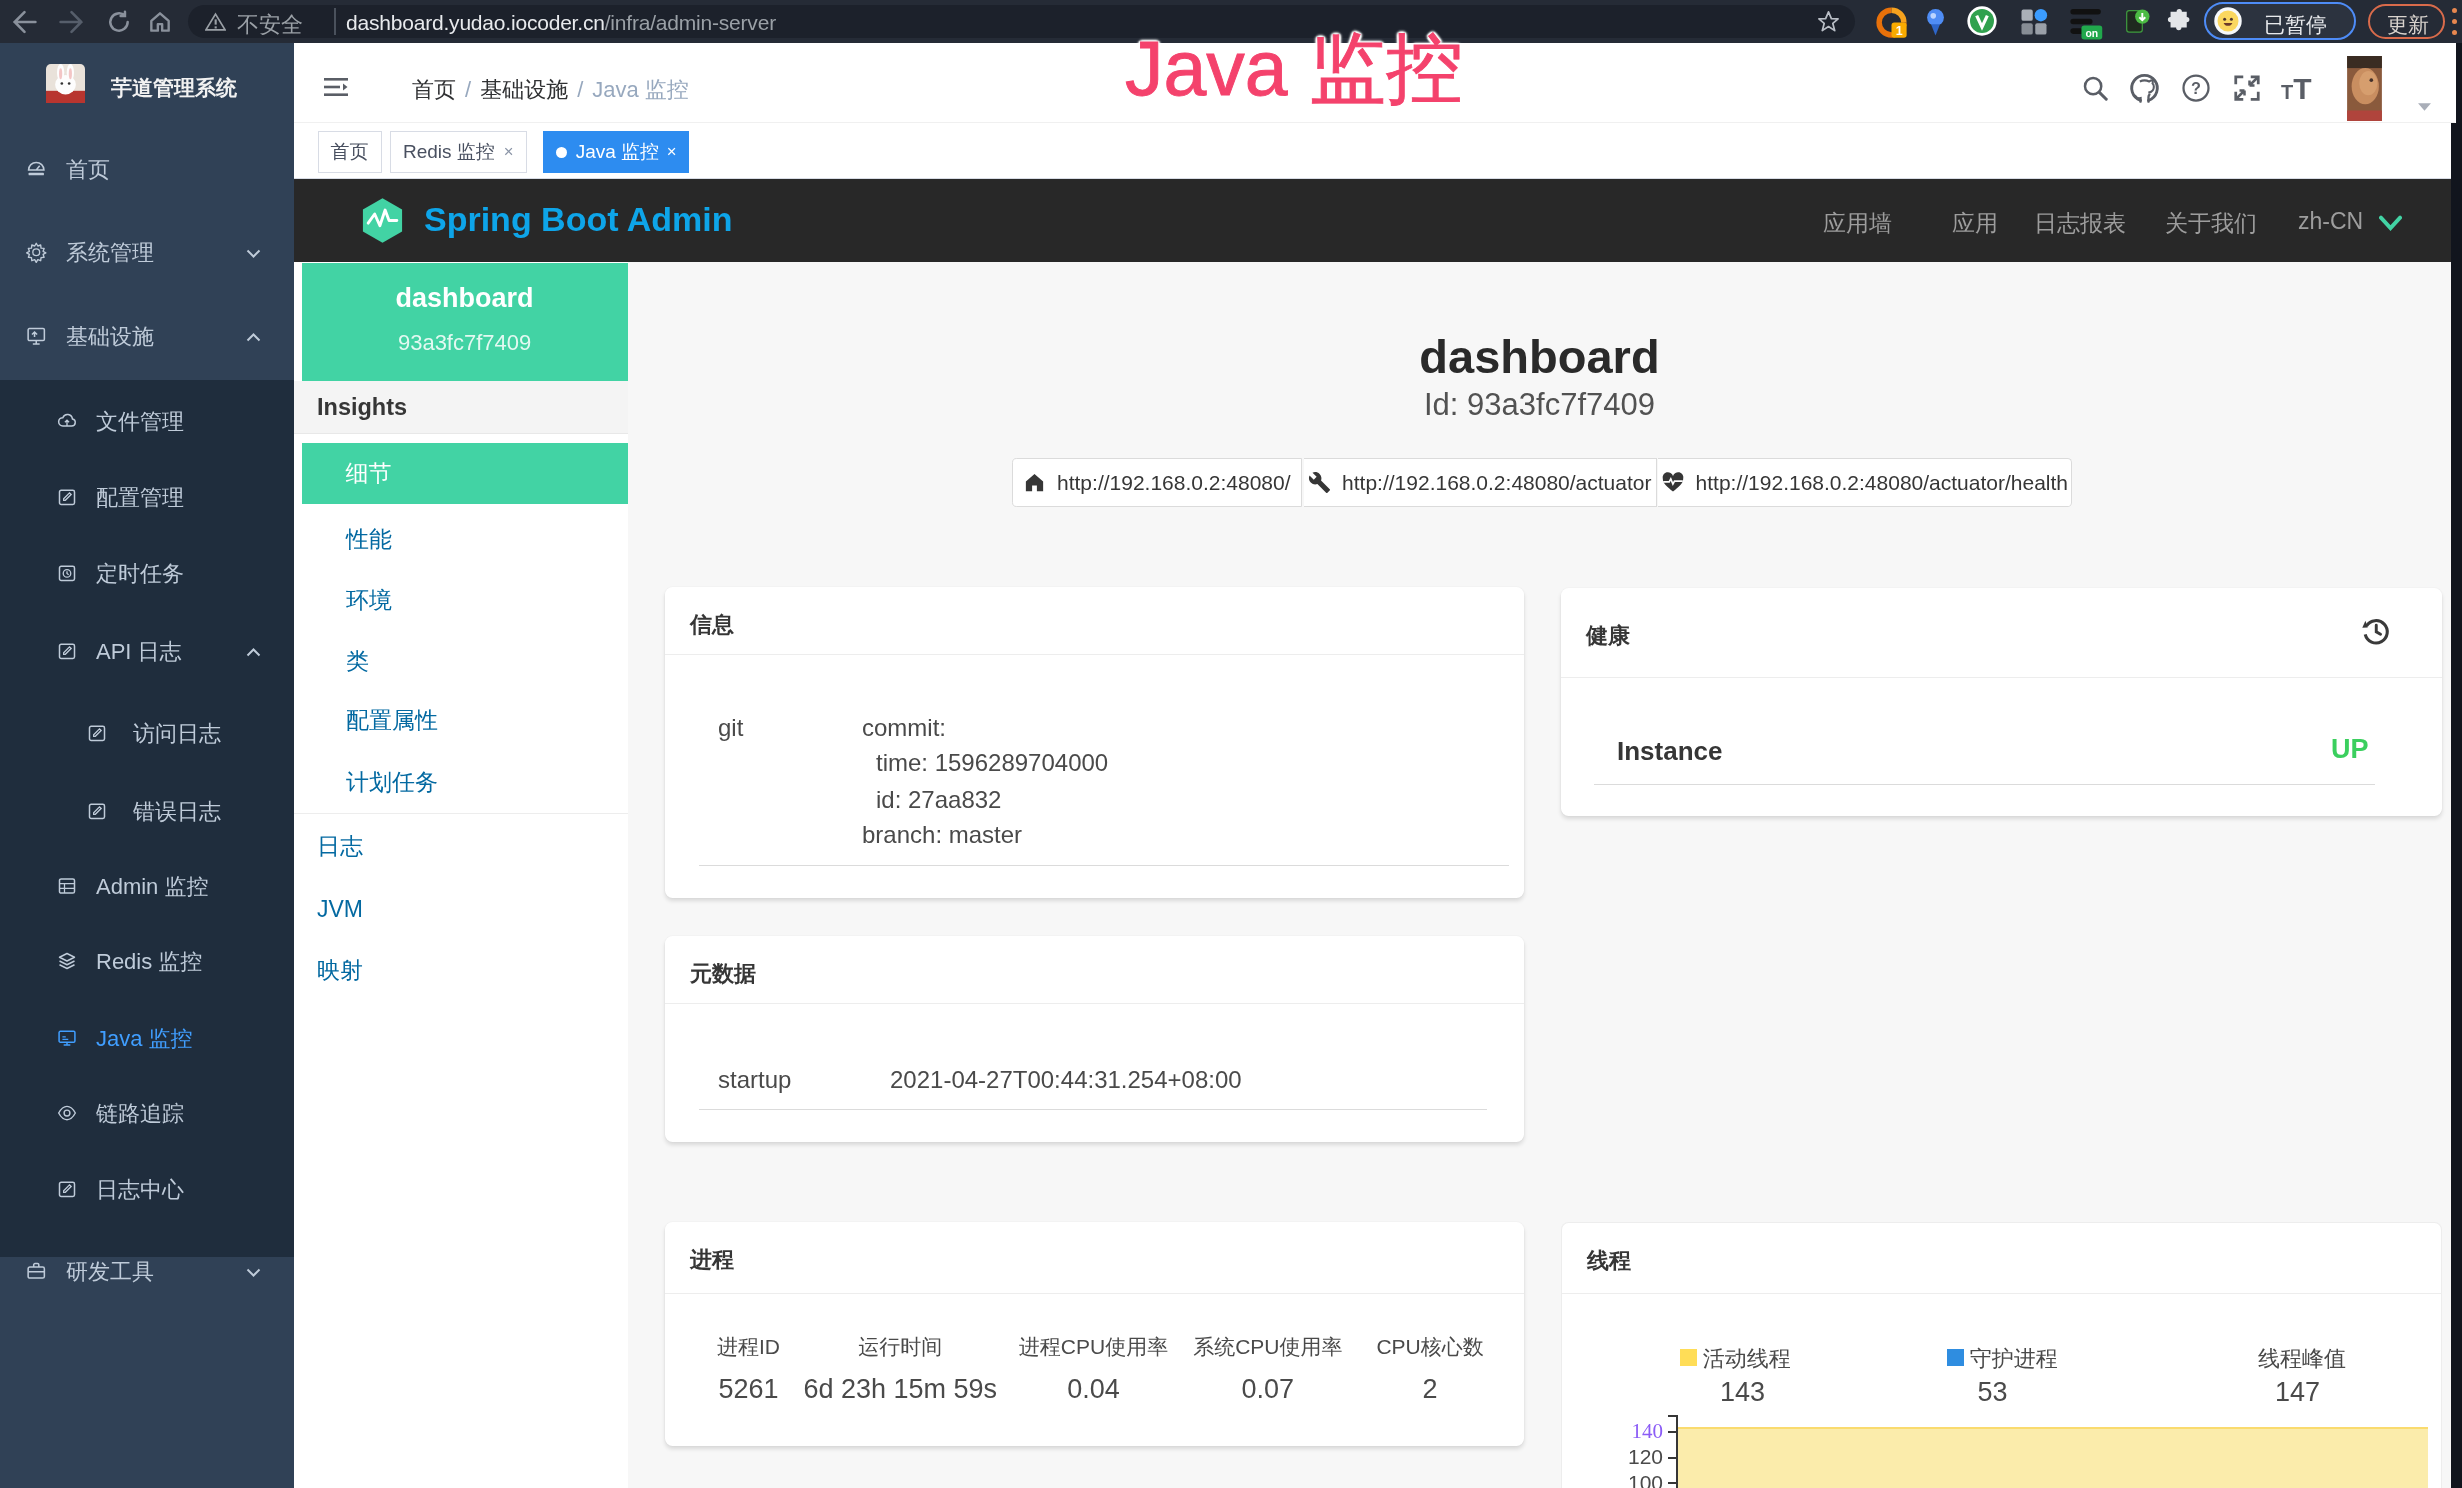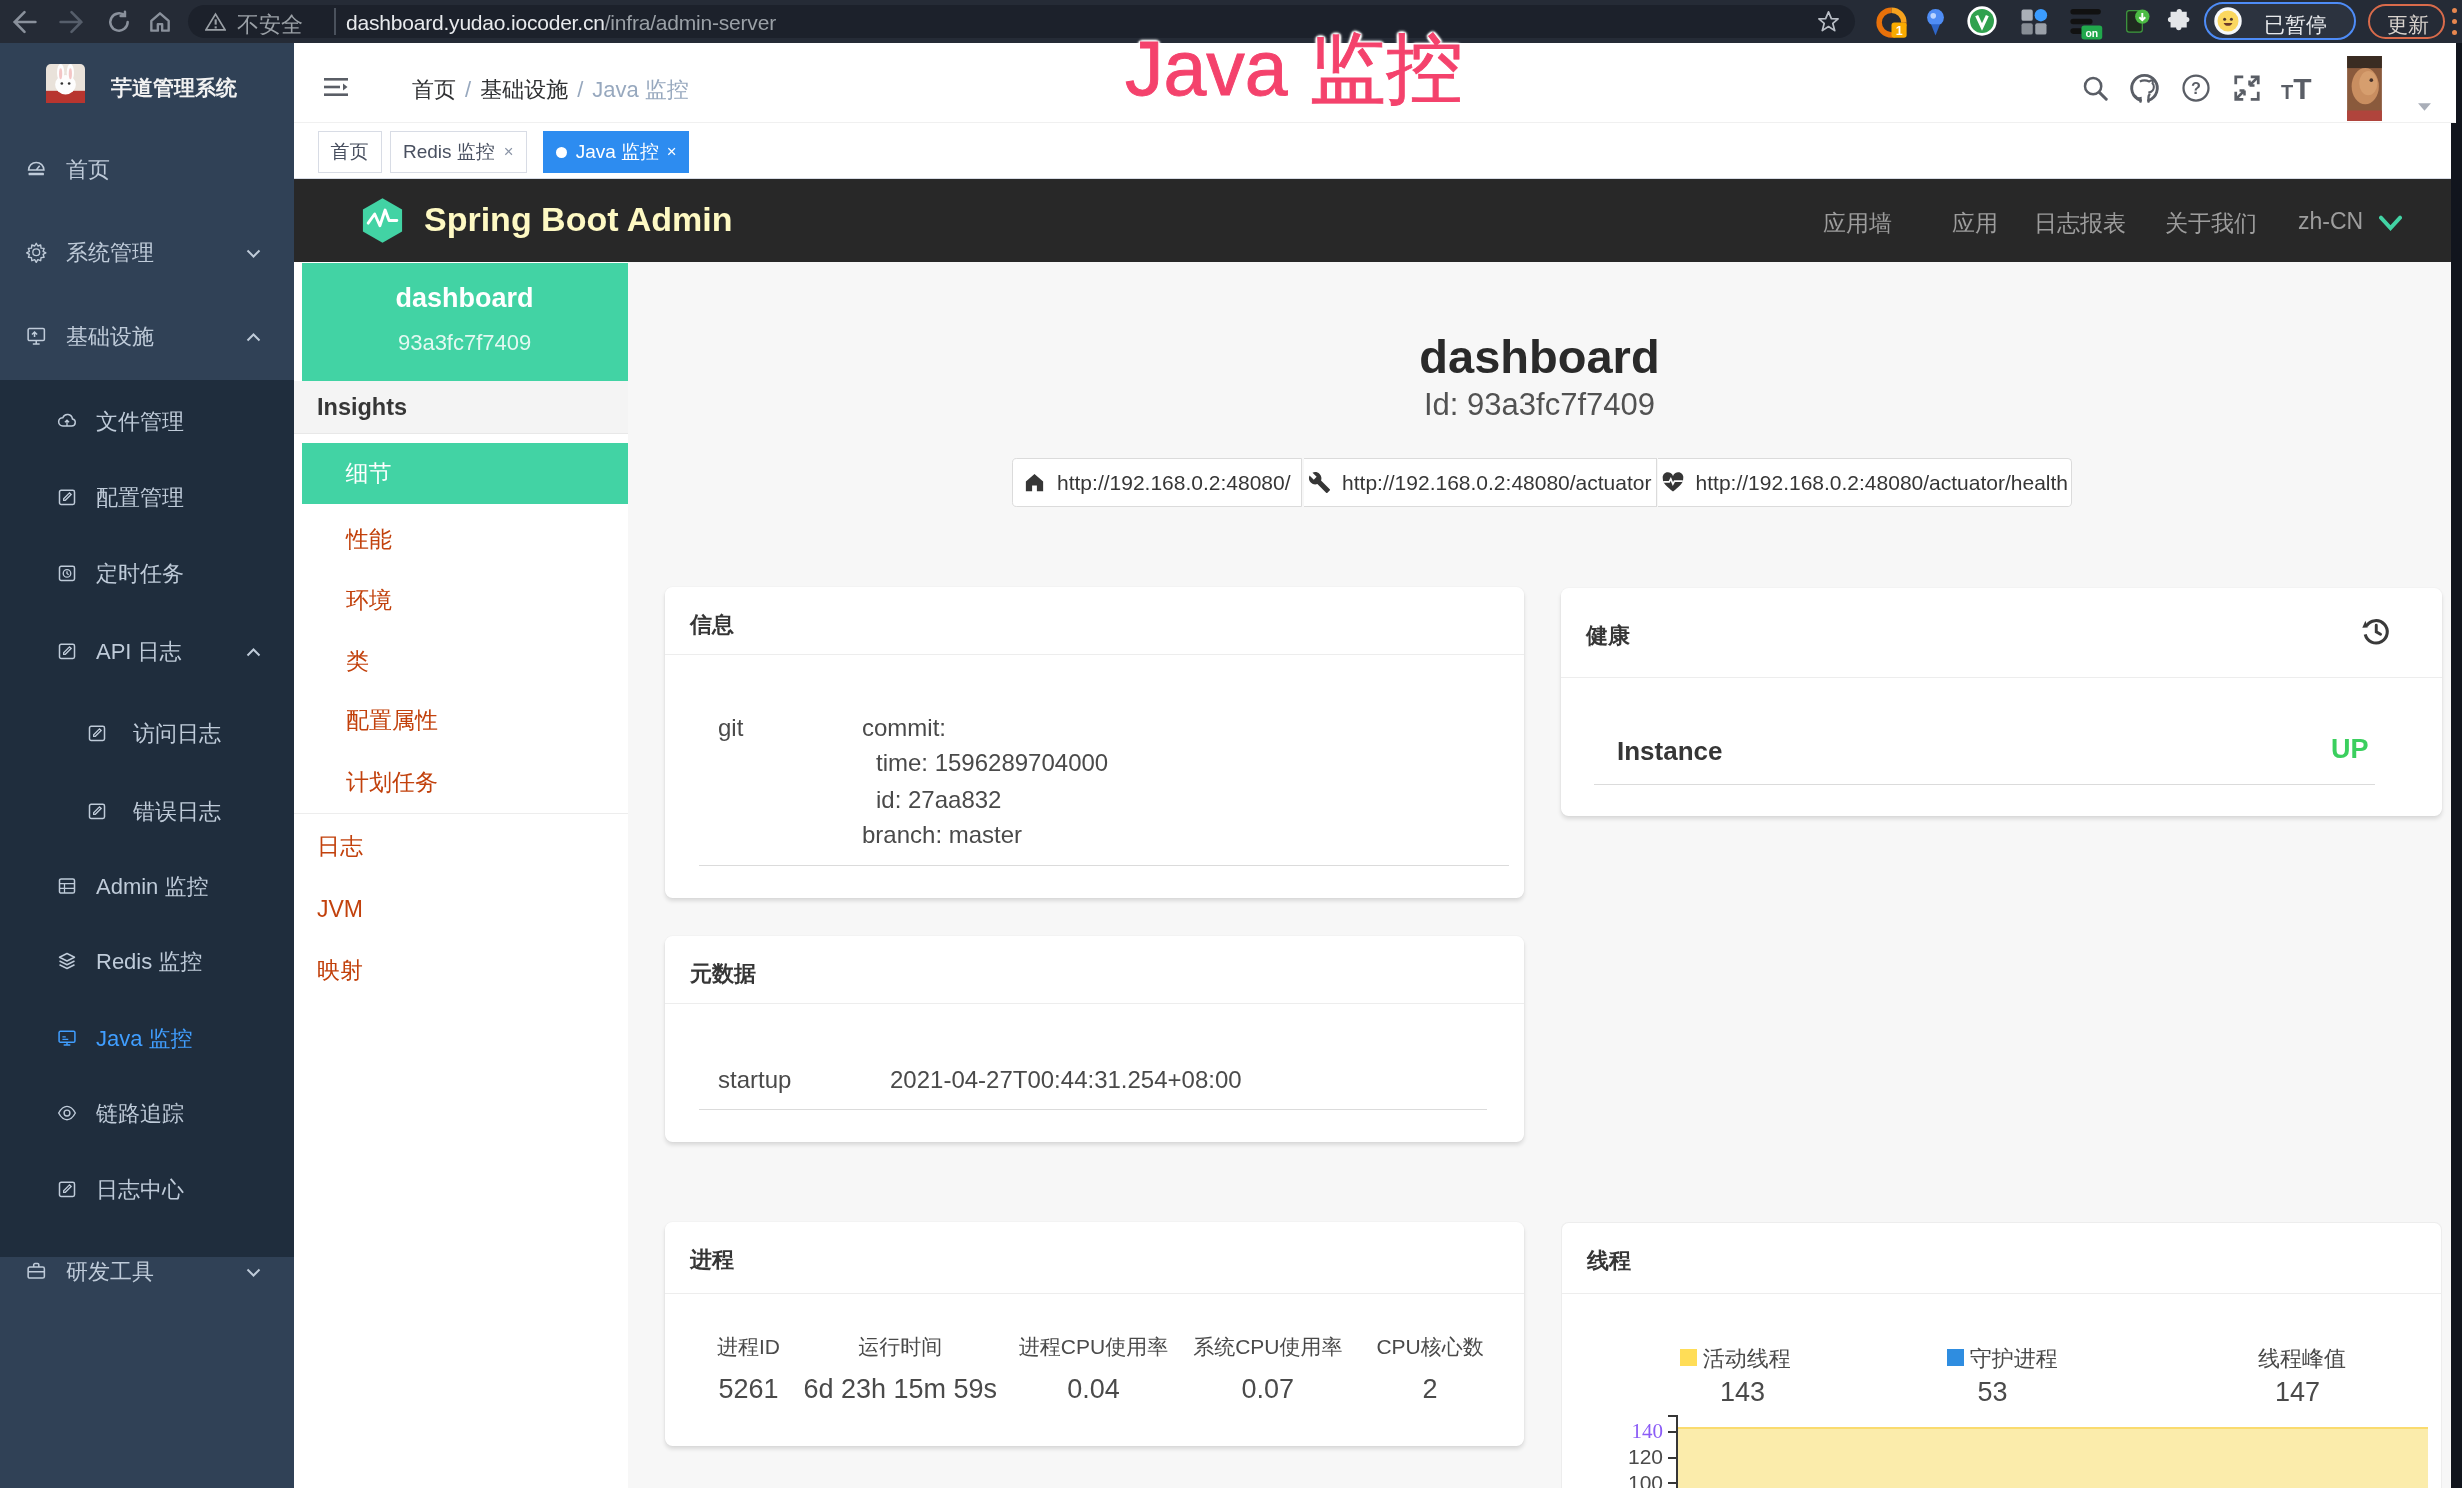--- a/index.html
+++ b/index.html
@@ -21,21 +21,21 @@
 
 
 #navbar { position:absolute; left:294px; top:43px; width:2161px; height:80px; background:#fff; border-bottom:0.8px solid #f0f0f0; }
 #tabsbar { position:absolute; left:294px; top:123px; width:2157px; height:56px; background:#fff; border-bottom:1.5px solid #d8dce5; }
 .tab { position:absolute; top:8.3px; height:42px; border:1.5px solid #d8dce5; background:#fff; color:#495060; font-size:19px; display:flex; align-items:center; }
 
 
 #sba-header { position:absolute; left:294px; top:179px; width:2157px; height:83px; background:#282828; }
 #sba-side { position:absolute; left:294px; top:262px; width:334px; height:1226px; background:#fff; }
 #sba-content { position:absolute; left:628px; top:262px; width:1823px; height:1226px; background:#f7f7f7; }
-.sba-menu-item { position:absolute; left:0; width:334px; height:61px; display:flex; align-items:center; color:#c2410c; font-size:23px; }
+.sba-menu-item { position:absolute; left:0; width:334px; height:61px; display:flex; align-items:center; color:#0369a1; font-size:23px; }
 
 .card { position:absolute; background:#fff; border-radius:7.6px; box-shadow:0 3px 4.6px rgba(10,10,10,.12), 0 0 0 0.8px rgba(10,10,10,.02); }
 .card-h { font-weight:bold; color:#363636; font-size:22px; position:absolute; left:25px; }
 .card-line { position:absolute; border-top:1.5px solid #ededed; left:0; right:0; }
 .row-line { position:absolute; border-top:1.5px solid #dbdbdb; }
 .body-txt { position:absolute; color:#4a4a4a; font-size:24px; white-space:pre; }
 
 #right-strip { position:absolute; left:2451px; top:123px; width:11.4px; height:1366px; background:#11151d; }
 #right-strip2 { position:absolute; left:2456px; top:43px; width:6.8px; height:80px; background:#11151d; }
 
@@ -312,21 +312,21 @@
   <div class="tab" style="left:23.5px;padding:0 12px;">首页</div>
   <div class="tab" style="left:96px;padding:0 12px;">Redis 监控 <span style="font-size:16.7px;color:#8a94a6;margin-left:9px;">×</span></div>
   <div class="tab" style="left:249px;padding:0 12px;background:#2d8cf0;border-color:#2d8cf0;color:#fff;"><span style="width:11.4px;height:11.4px;border-radius:50%;background:#fff;margin-right:8.3px;display:inline-block;"></span>Java 监控 <span style="font-size:16.7px;margin-left:7.6px;">×</span></div>
 </div>
 
 <div id="sba-header">
   <svg class="abs" style="left:65px;top:18px" width="47" height="47" viewBox="0 0 36 36">
       <polygon points="18,1 33,9.5 33,26.5 18,35 3,26.5 3,9.5" fill="#42d3a4"></polygon>
       <path d="M7 20 l5 -7 l4 9 l4 -12 l3 8 h6" stroke="#fff" stroke-width="2.2" fill="none" stroke-linecap="round" stroke-linejoin="round"></path>
     </svg>
-  <div class="abs" style="left:130px;top:21px;font-size:34px;font-weight:bold;color:#fef9c3;">Spring Boot Admin</div>
+  <div class="abs" style="left:130px;top:21px;font-size:34px;font-weight:bold;color:#0ea5e9;">Spring Boot Admin</div>
   <div class="abs" style="left:1529px;top:29px;font-size:23px;color:#9d9d9d;">应用墙</div>
   <div class="abs" style="left:1658px;top:29px;font-size:23px;color:#9d9d9d;">应用</div>
   <div class="abs" style="left:1740px;top:29px;font-size:23px;color:#9d9d9d;">日志报表</div>
   <div class="abs" style="left:1871px;top:29px;font-size:23px;color:#9d9d9d;">关于我们</div>
   <div class="abs" style="left:2004px;top:29px;font-size:23px;color:#9d9d9d;">zh-CN</div>
   <svg class="abs" style="left:2085px;top:36px" width="23" height="16.7" viewBox="0 0 24 16">
       <path d="M2 2 L12 13 L22 2" stroke="#42d3a4" stroke-width="4" fill="none" stroke-linecap="round"></path>
     </svg>
 </div>
 

